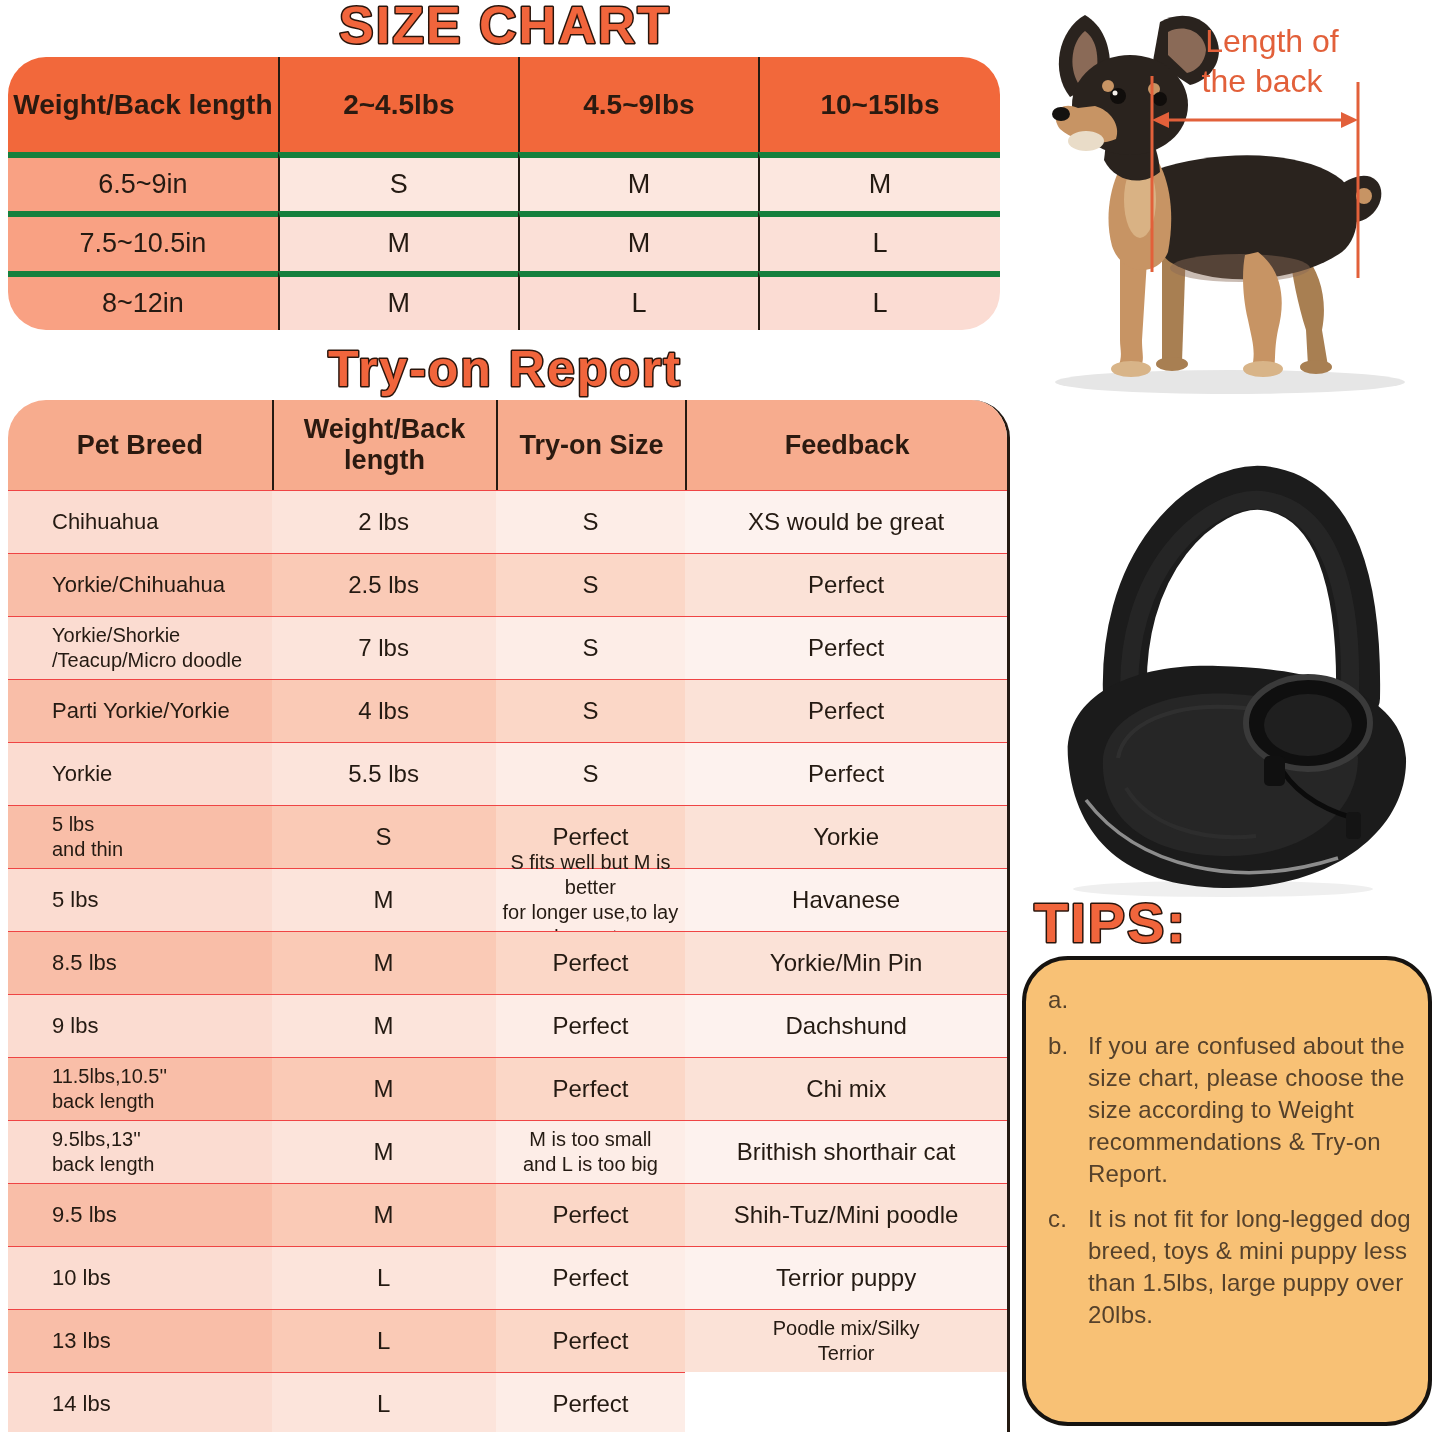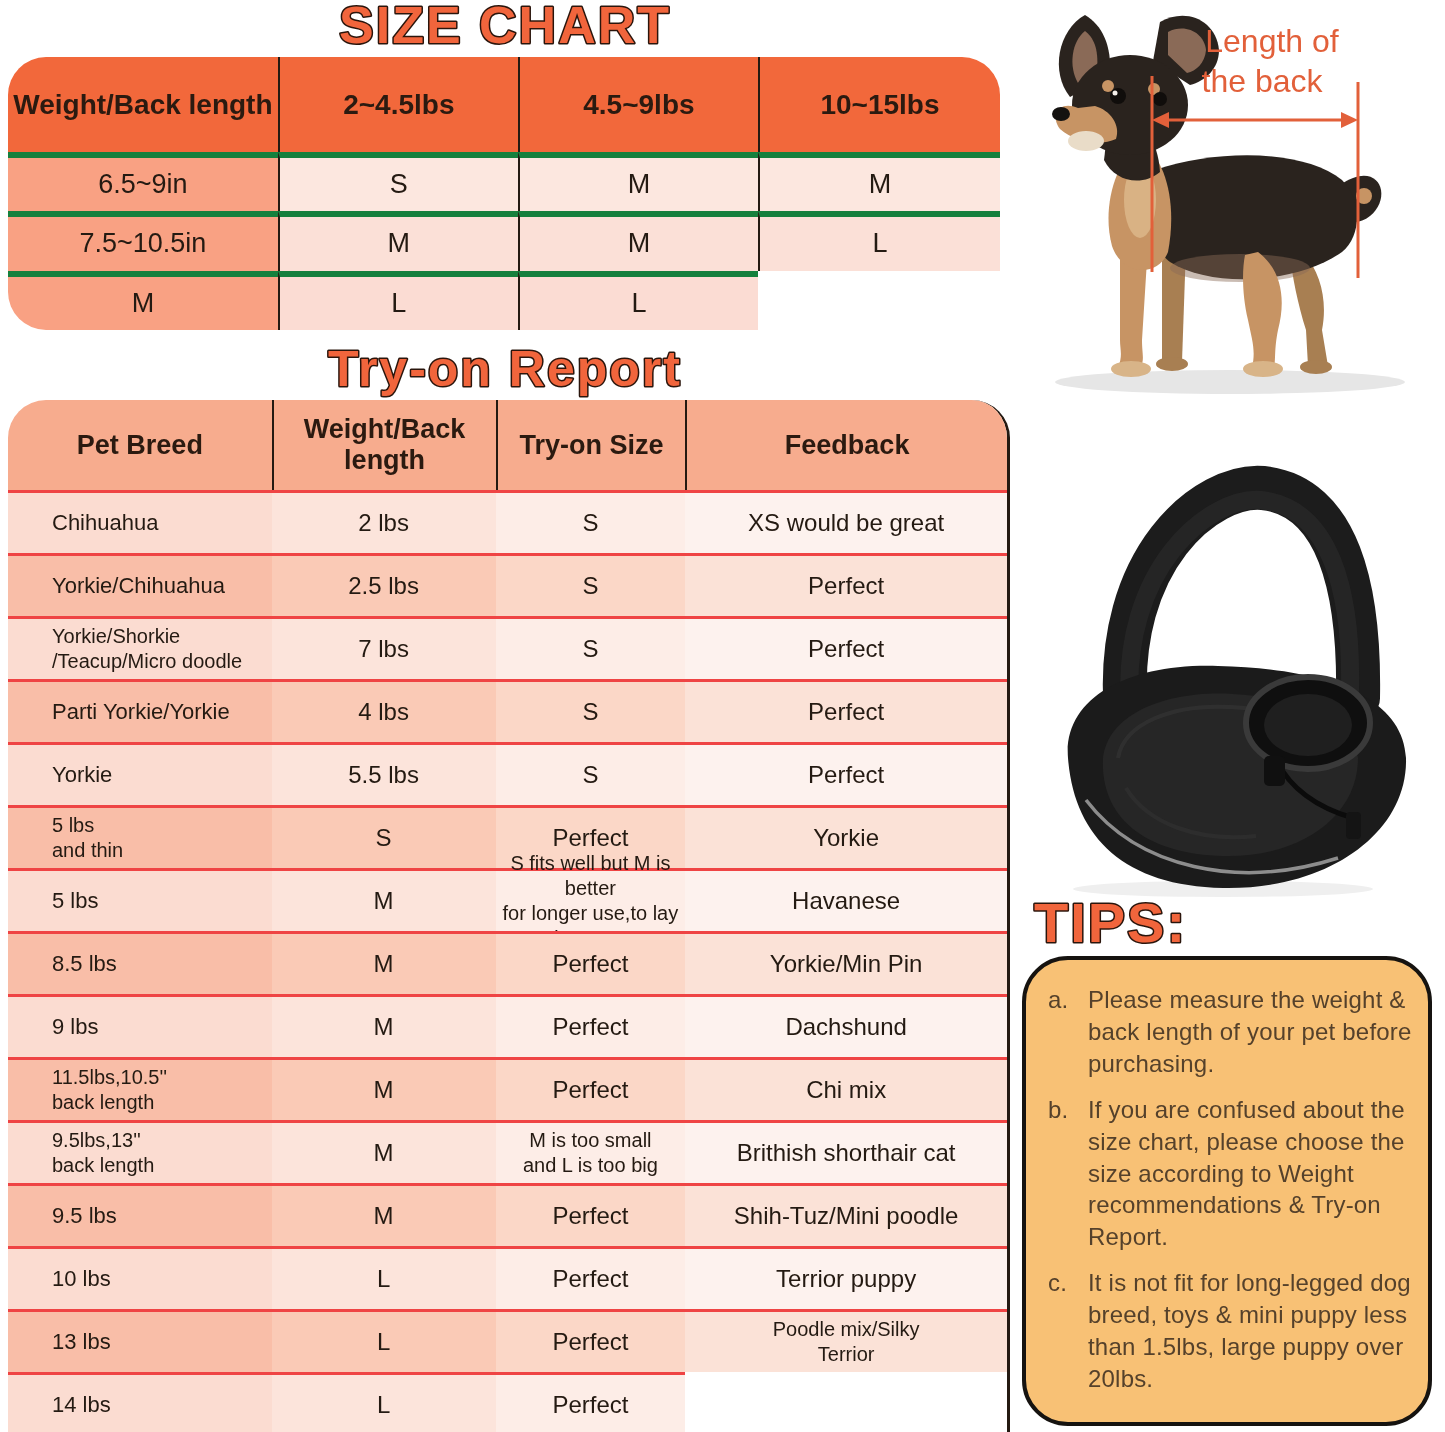--- a/index.html
+++ b/index.html
@@ -30,21 +30,21 @@
   
   .to-table{position:absolute;left:8px;top:400px;width:1002px;height:1032px;
             display:grid;grid-template-columns:26.4% 22.4% 19.0% 32.2%;
             grid-template-rows:90px repeat(15,63px);
             border-radius:38px 38px 0 0;overflow:hidden;border-right:3px solid #241a12;
             box-sizing:border-box;}
   .to-table>div{display:flex;align-items:center;justify-content:center;
                 white-space:pre-line;text-align:center;box-sizing:border-box;font-size:24px;}
   .to-table>div:nth-child(-n+4){background:#F7AC8E;font-weight:bold;font-size:27px;color:#2B1A10;}
   .to-table>div:nth-child(2),.to-table>div:nth-child(3),.to-table>div:nth-child(4){border-left:2px solid #241a12;}
-  .to-table>div:nth-child(n+5){border-top:3px solid #ef4444;}
+  .to-table>div:nth-child(n+5){border-top:1px solid #ef4444;}
   
   .to-table>div:nth-child(4n+1):nth-child(n+5){justify-content:flex-start;padding-left:44px;text-align:left;font-size:22px;}
   
   .to-table>div:nth-child(8n+5){background:#FBDCD1;}
   .to-table>div:nth-child(8n+6){background:#FCE4DB;}
   .to-table>div:nth-child(8n+7){background:#FDEDE7;}
   .to-table>div:nth-child(8n+8){background:#FDF2EE;}
   .to-table>div:nth-child(8n+9){background:#F9BEA8;}
   .to-table>div:nth-child(8n+10){background:#FACAB6;}
   .to-table>div:nth-child(8n+11){background:#FBD7C7;}
@@ -79,20 +79,21 @@
     <div>6.5~9in</div>
     <div>S</div>
     <div>M</div>
     <div>M</div>
 
     <div>7.5~10.5in</div>
     <div>M</div>
     <div>M</div>
     <div>L</div>
 
+    <div>8~12in</div>
     <div>M</div>
     <div>L</div>
     <div>L</div>
   </div>
 
   <svg class="title-svg" style="left:0;top:336px;" width="1010" height="62">
     <text class="cartoon" x="505" y="50" font-size="50" text-anchor="middle">Try-on Report</text>
   </svg>
 
   <div class="to-table">
@@ -250,21 +251,20 @@
     <path d="M78,372 C130,440 230,462 330,430" fill="none" stroke="#9A9A9A" stroke-width="3.5" opacity="0.9"></path>
   </svg>
 
   <svg class="title-svg" style="left:1026px;top:886px;" width="320" height="72">
     <text class="cartoon" x="8" y="56" font-size="56" letter-spacing="4">TIPS:</text>
   </svg>
 
   <div class="tips-box">
     <div class="tip-item">
       <span class="tip-marker">a.</span>
-      <span class="tip-text">Please measure the weight &amp; back length of your pet before purchasing.</span>
     </div>
     <div class="tip-item">
       <span class="tip-marker">b.</span>
       <span class="tip-text">If you are confused about the size chart, please choose the size according to Weight recommendations &amp; Try-on Report.</span>
     </div>
     <div class="tip-item">
       <span class="tip-marker">c.</span>
       <span class="tip-text">It is not fit for long-legged dog breed, toys &amp; mini puppy less than 1.5lbs, large puppy over 20lbs.</span>
     </div>
   </div>

